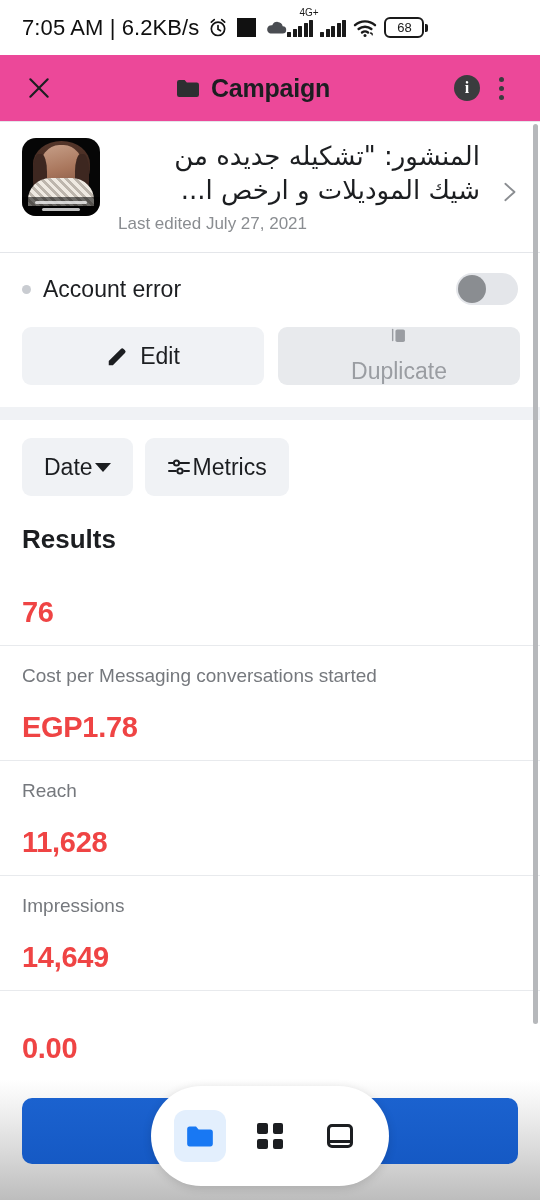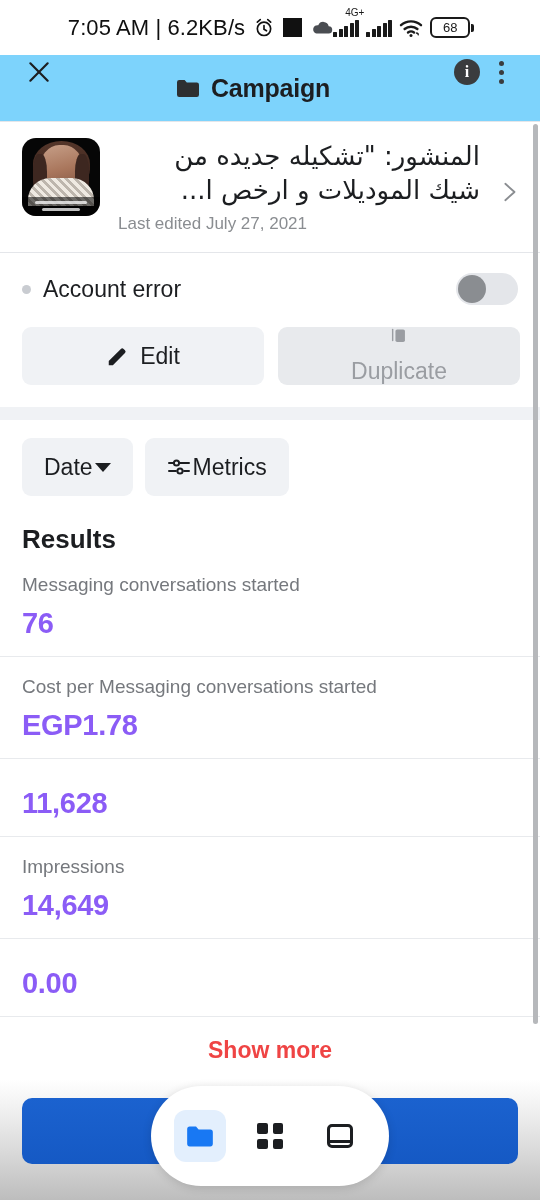--- a/index.html
+++ b/index.html
@@ -14,21 +14,21 @@
     width: 540px; height: 1200px;
     background: #ffffff;
     overflow: hidden;
   }
 
   
   .statusbar {
     height: 55px;
     display: flex;
     align-items: center;
-    justify-content: center;
+    justify-content: flex-start;
     padding: 0 20px 0 22px;
     background: #ffffff;
   }
   .sb-left { display: flex; align-items: center; gap: 9px; }
   .sb-clock {
     font-size: 22px;
     color: #0f0f0f;
     letter-spacing: 0.1px;
     white-space: nowrap;
   }
@@ -60,22 +60,23 @@
     border-radius: 6px;
     display: flex; align-items: center; justify-content: center;
   }
   .batt-num { font-size: 13px; color: #1a1a1a; line-height: 1; }
   .batt-cap { width: 3px; height: 8px; background: #1a1a1a; border-radius: 0 2px 2px 0; margin-left: 1px; }
 
   
   .appbar {
     height: 66px;
     display: flex;
+    align-items: center;
     padding: 0 22px;
-    background: #7dd3fc;
+    background: #ec4899;
   }
   .appbar-title-wrap {
     flex: 1;
     display: flex;
     align-items: center;
     justify-content: center;
     gap: 11px;
   }
   .appbar-title {
     font-size: 25px;
@@ -291,24 +292,24 @@
     border-bottom: 1px solid #e8eaed;
     margin: 0 0 0 0;
   }
   .metric:first-of-type { padding-top: 16px; }
   .metric-label {
     font-size: 19px;
     color: #75787d;
     line-height: 24px;
   }
   .metric-value {
-    margin-top: 10px;
+    margin-top: 23px;
     font-size: 29px;
     font-weight: bold;
-    color: #8b5cf6;
+    color: #ef4444;
     letter-spacing: -0.3px;
   }
   .show-more {
     text-align: center;
     font-size: 23px;
     font-weight: bold;
     color: #ef4444;
     padding: 20px 0 10px 0;
   }
 
@@ -503,28 +504,28 @@
           <path d="M2 13h7M17 13h5" stroke="#1c1e21" stroke-width="2" stroke-linecap="round" fill="none"></path>
           <circle cx="13" cy="13" r="2.6" fill="none" stroke="#1c1e21" stroke-width="2"></circle>
         </svg>
         <span>Metrics</span>
       </div>
     </div>
 
     <div class="results-title">Results</div>
 
     <div class="metric">
-      <div class="metric-label">Messaging conversations started</div>
       <div class="metric-value">76</div>
     </div>
     <div class="metric">
       <div class="metric-label">Cost per Messaging conversations started</div>
       <div class="metric-value">EGP1.78</div>
     </div>
     <div class="metric">
+      <div class="metric-label">Reach</div>
       <div class="metric-value">11,628</div>
     </div>
     <div class="metric">
       <div class="metric-label">Impressions</div>
       <div class="metric-value">14,649</div>
     </div>
     <div class="metric">
       <div class="metric-value">0.00</div>
     </div>
 

